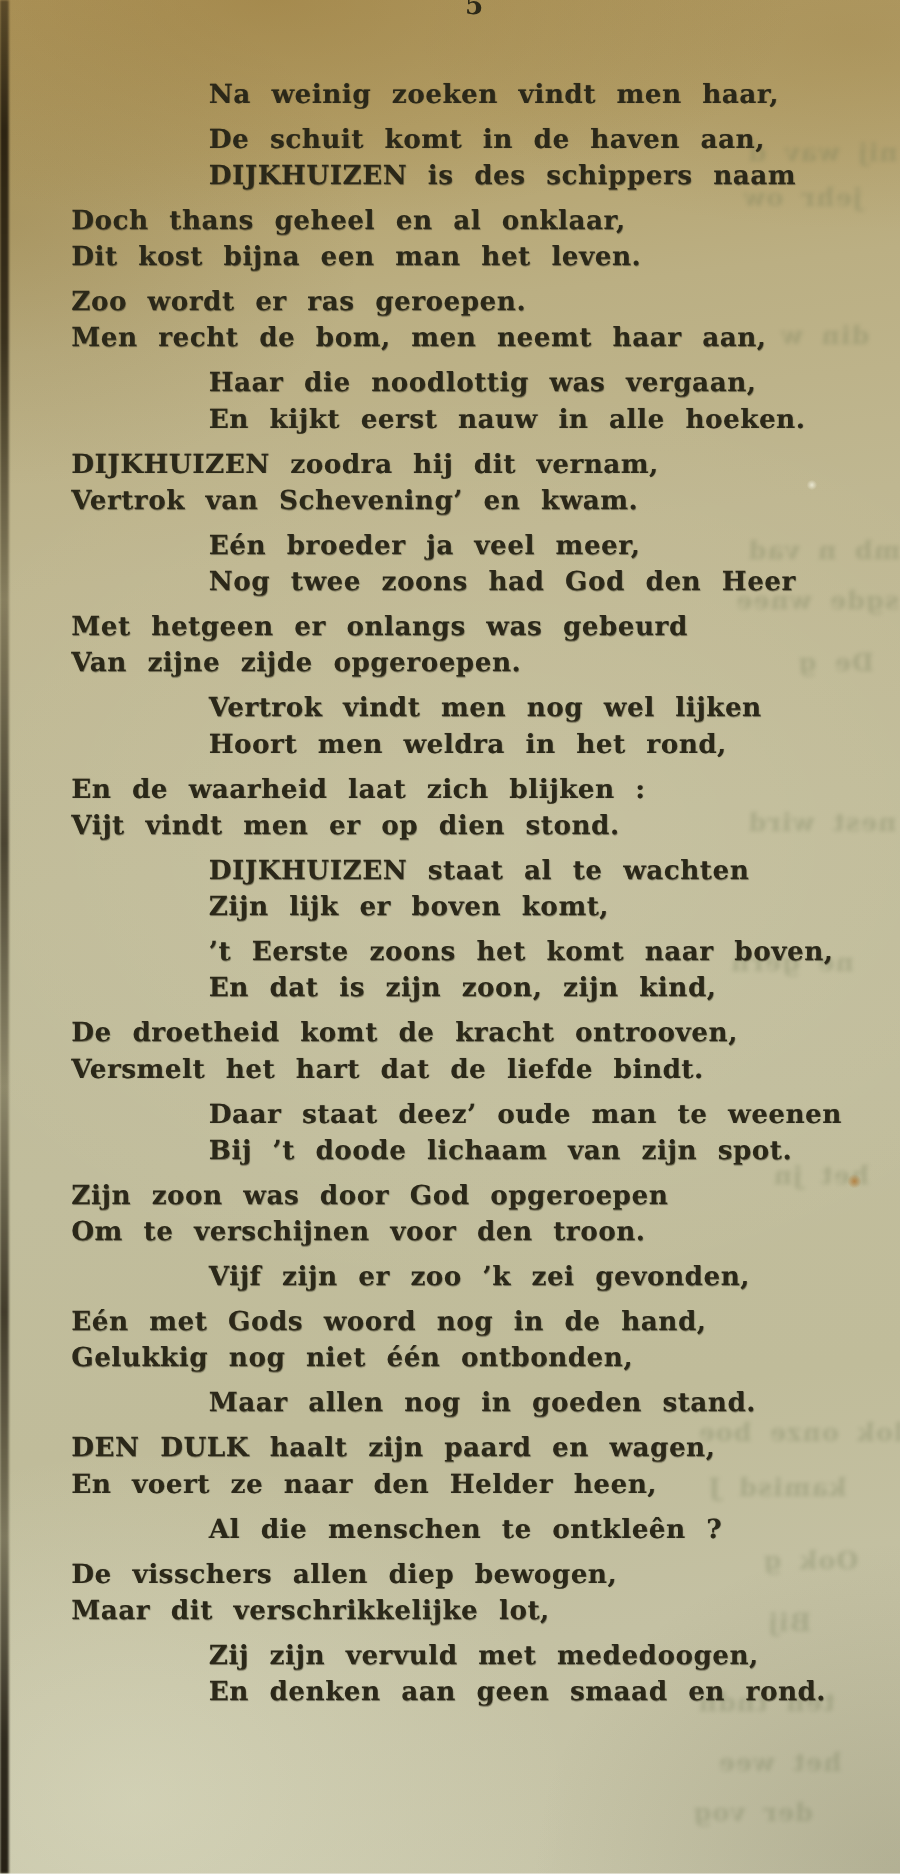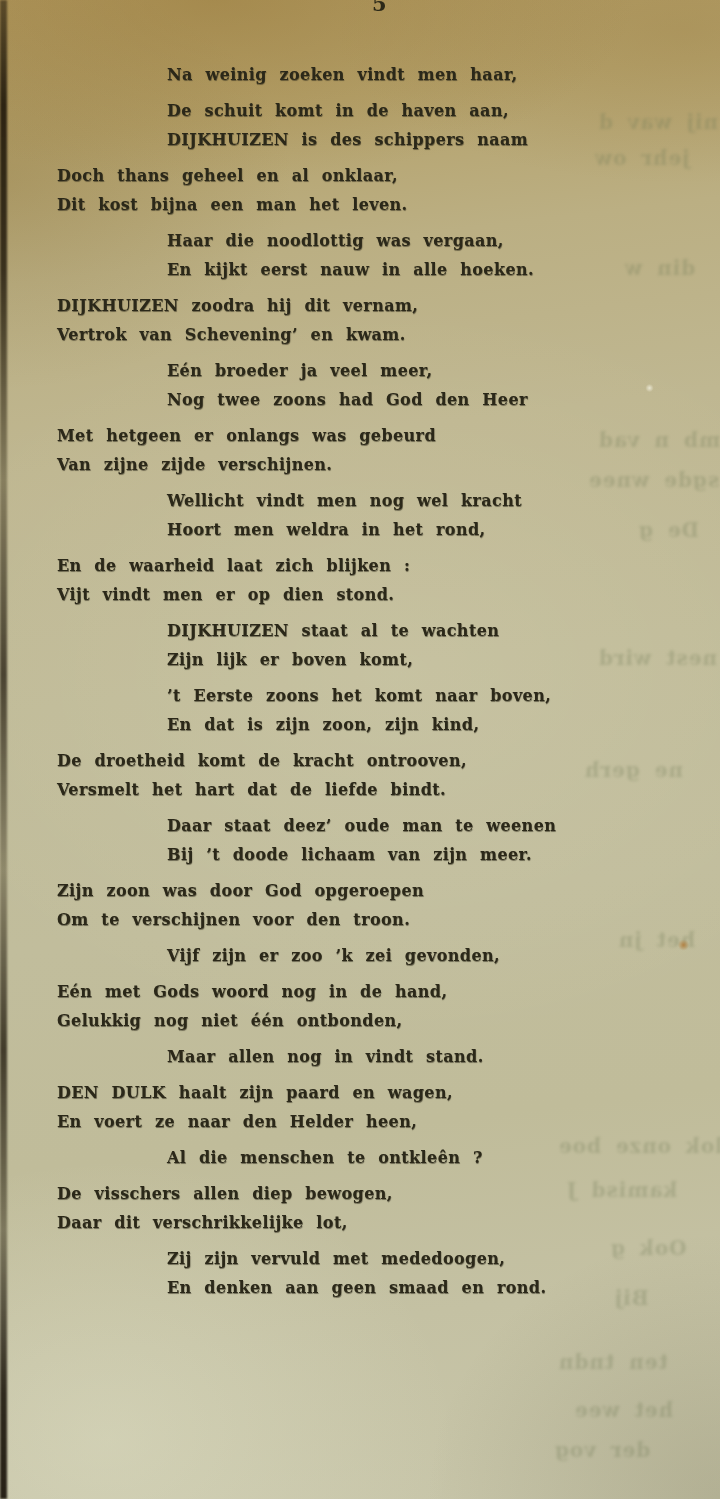--- a/index.html
+++ b/index.html
@@ -30,21 +30,21 @@
       rgba(20,14,5,0.85) 93%, rgba(20,14,5,0.90) 100%);
     filter: blur(0.8px);
   }
   #page-number {
     position:absolute; left:372px; top:-9px;
     font-size:21px; font-weight:bold; color:#2c2918;
     letter-spacing:0.5px;
   }
   #poem {
     position:absolute; left:57px; top:60px; right:20px;
-    font-size:16px; font-weight:bold; color:#2b2819;
+    font-size:21px; font-weight:bold; color:#2b2819;
     letter-spacing:0.4px; word-spacing:0.42em;
     text-shadow: 0.4px 0.7px 0.7px rgba(43,40,25,0.55);
   }
   .poem-group { margin-top:7px; }
   .poem-group:first-child { margin-top:0; }
   .poem-group.indent .poem-line { padding-left:110px; }
   .poem-line { height:29px; line-height:29px; white-space:nowrap; }
   
   .bleed {
     position:absolute;
@@ -96,84 +96,88 @@
         <div class="poem-line">Na weinig zoeken vindt men haar,</div>
       </div>
       <div class="poem-group indent">
         <div class="poem-line">De schuit komt in de haven aan,</div>
         <div class="poem-line">DIJKHUIZEN is des schippers naam</div>
       </div>
       <div class="poem-group">
         <div class="poem-line">Doch thans geheel en al onklaar,</div>
         <div class="poem-line">Dit kost bijna een man het leven.</div>
       </div>
+      <div class="poem-group">
+        <div class="poem-line">Zoo wordt er ras geroepen.</div>
+        <div class="poem-line">Men recht de bom, men neemt haar aan,</div>
+      </div>
       <div class="poem-group indent">
         <div class="poem-line">Haar die noodlottig was vergaan,</div>
         <div class="poem-line">En kijkt eerst nauw in alle hoeken.</div>
       </div>
       <div class="poem-group">
         <div class="poem-line">DIJKHUIZEN zoodra hij dit vernam,</div>
         <div class="poem-line">Vertrok van Schevening’ en kwam.</div>
       </div>
       <div class="poem-group indent">
         <div class="poem-line">Eén broeder ja veel meer,</div>
         <div class="poem-line">Nog twee zoons had God den Heer</div>
       </div>
       <div class="poem-group">
         <div class="poem-line">Met hetgeen er onlangs was gebeurd</div>
-        <div class="poem-line">Van zijne zijde verschijnen.</div>
+        <div class="poem-line">Van zijne zijde opgeroepen.</div>
       </div>
       <div class="poem-group indent">
-        <div class="poem-line">Wellicht vindt men nog wel kracht</div>
+        <div class="poem-line">Vertrok vindt men nog wel lijken</div>
         <div class="poem-line">Hoort men weldra in het rond,</div>
       </div>
       <div class="poem-group">
         <div class="poem-line">En de waarheid laat zich blijken :</div>
         <div class="poem-line">Vijt vindt men er op dien stond.</div>
       </div>
       <div class="poem-group indent">
         <div class="poem-line">DIJKHUIZEN staat al te wachten</div>
         <div class="poem-line">Zijn lijk er boven komt,</div>
       </div>
       <div class="poem-group indent">
         <div class="poem-line">’t Eerste zoons het komt naar boven,</div>
         <div class="poem-line">En dat is zijn zoon, zijn kind,</div>
       </div>
       <div class="poem-group">
         <div class="poem-line">De droetheid komt de kracht ontrooven,</div>
         <div class="poem-line">Versmelt het hart dat de liefde bindt.</div>
       </div>
       <div class="poem-group indent">
         <div class="poem-line">Daar staat deez’ oude man te weenen</div>
-        <div class="poem-line">Bij ’t doode lichaam van zijn meer.</div>
+        <div class="poem-line">Bij ’t doode lichaam van zijn spot.</div>
       </div>
       <div class="poem-group">
         <div class="poem-line">Zijn zoon was door God opgeroepen</div>
         <div class="poem-line">Om te verschijnen voor den troon.</div>
       </div>
       <div class="poem-group indent">
         <div class="poem-line">Vijf zijn er zoo ’k zei gevonden,</div>
       </div>
       <div class="poem-group">
         <div class="poem-line">Eén met Gods woord nog in de hand,</div>
         <div class="poem-line">Gelukkig nog niet één ontbonden,</div>
       </div>
       <div class="poem-group indent">
-        <div class="poem-line">Maar allen nog in vindt stand.</div>
+        <div class="poem-line">Maar allen nog in goeden stand.</div>
       </div>
       <div class="poem-group">
         <div class="poem-line">DEN DULK haalt zijn paard en wagen,</div>
         <div class="poem-line">En voert ze naar den Helder heen,</div>
       </div>
       <div class="poem-group indent">
         <div class="poem-line">Al die menschen te ontkleên ?</div>
       </div>
       <div class="poem-group">
         <div class="poem-line">De visschers allen diep bewogen,</div>
-        <div class="poem-line">Daar dit verschrikkelijke lot,</div>
+        <div class="poem-line">Maar dit verschrikkelijke lot,</div>
       </div>
       <div class="poem-group indent">
         <div class="poem-line">Zij zijn vervuld met mededoogen,</div>
         <div class="poem-line">En denken aan geen smaad en rond.</div>
       </div>
     </div>
   <div class="stain"></div>
   <div class="speck"></div>
 </div>
 

